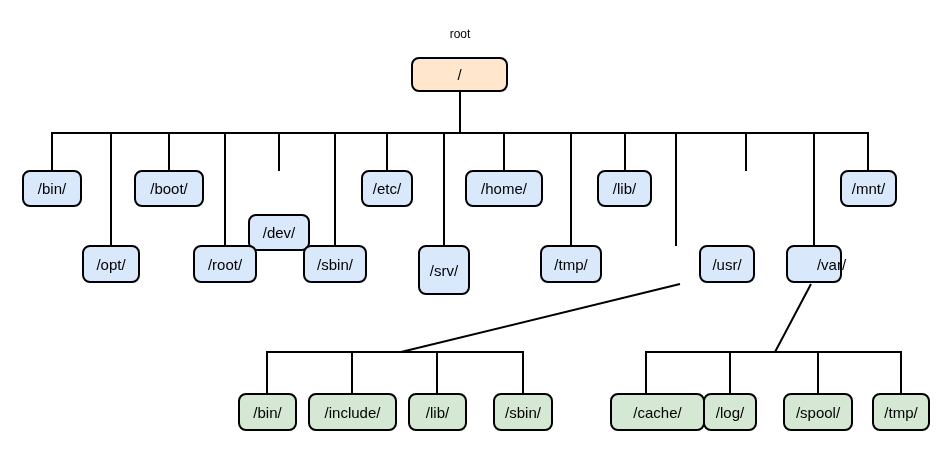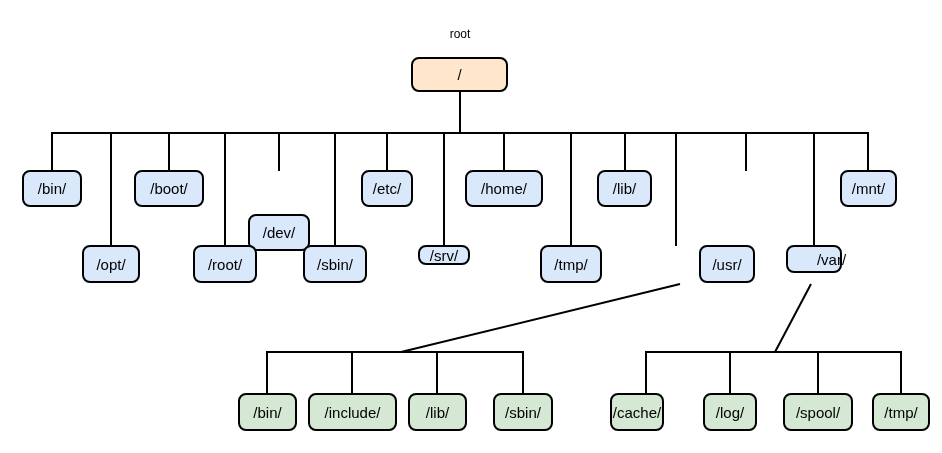--- a/index.html
+++ b/index.html
@@ -104,28 +104,28 @@
   <div class="node lvl1" style="left:134px; top:170px; width:70px; height:37px;">/boot/</div>
   <div class="node lvl1" style="left:248px; top:170px; width:62px; height:37px;margin-top:44px;">/dev/</div>
   <div class="node lvl1" style="left:361px; top:170px; width:52px; height:37px;">/etc/</div>
   <div class="node lvl1" style="left:465px; top:170px; width:78px; height:37px;">/home/</div>
   <div class="node lvl1" style="left:597px; top:170px; width:55px; height:37px;">/lib/</div>
   <div class="node lvl1" style="left:840px; top:170px; width:57px; height:37px;text-align:right;">/mnt/</div>
 
   <div class="node lvl1" style="left:82px; top:245px; width:58px; height:38px;">/opt/</div>
   <div class="node lvl1" style="left:193px; top:245px; width:64px; height:38px;">/root/</div>
   <div class="node lvl1" style="left:303px; top:245px; width:64px; height:38px;">/sbin/</div>
-  <div class="node lvl1" style="left:418px; top:245px; width:52px; height:20px;">/srv/</div>
+  <div class="node lvl1" style="left:418px; top:245px; width:52px; height:50px;">/srv/</div>
   <div class="node lvl1" style="left:540px; top:245px; width:62px; height:38px;">/tmp/</div>
   <div class="node lvl1" style="left:651px; top:245px; width:56px; height:38px;margin-left:48px;">/usr/</div>
-  <div class="node lvl1" style="left:786px; top:245px; width:56px; height:28px;padding-left:35px;">/var/</div>
+  <div class="node lvl1" style="left:786px; top:245px; width:56px; height:38px;padding-left:35px;">/var/</div>
 
   <div class="node lvl2" style="left:238px; top:393px; width:59px; height:38px;">/bin/</div>
   <div class="node lvl2" style="left:308px; top:393px; width:89px; height:38px;">/include/</div>
   <div class="node lvl2" style="left:408px; top:393px; width:59px; height:38px;">/lib/</div>
   <div class="node lvl2" style="left:493px; top:393px; width:60px; height:38px;">/sbin/</div>
 
-  <div class="node lvl2" style="left:610px; top:393px; width:54px; height:38px;text-align:right;">/cache/</div>
+  <div class="node lvl2" style="left:610px; top:393px; width:95px; height:38px;text-align:right;">/cache/</div>
   <div class="node lvl2" style="left:703px; top:393px; width:54px; height:38px;">/log/</div>
   <div class="node lvl2" style="left:783px; top:393px; width:70px; height:38px;">/spool/</div>
   <div class="node lvl2" style="left:872px; top:393px; width:58px; height:38px;">/tmp/</div>
 
 </div>
 
 </body></html>

